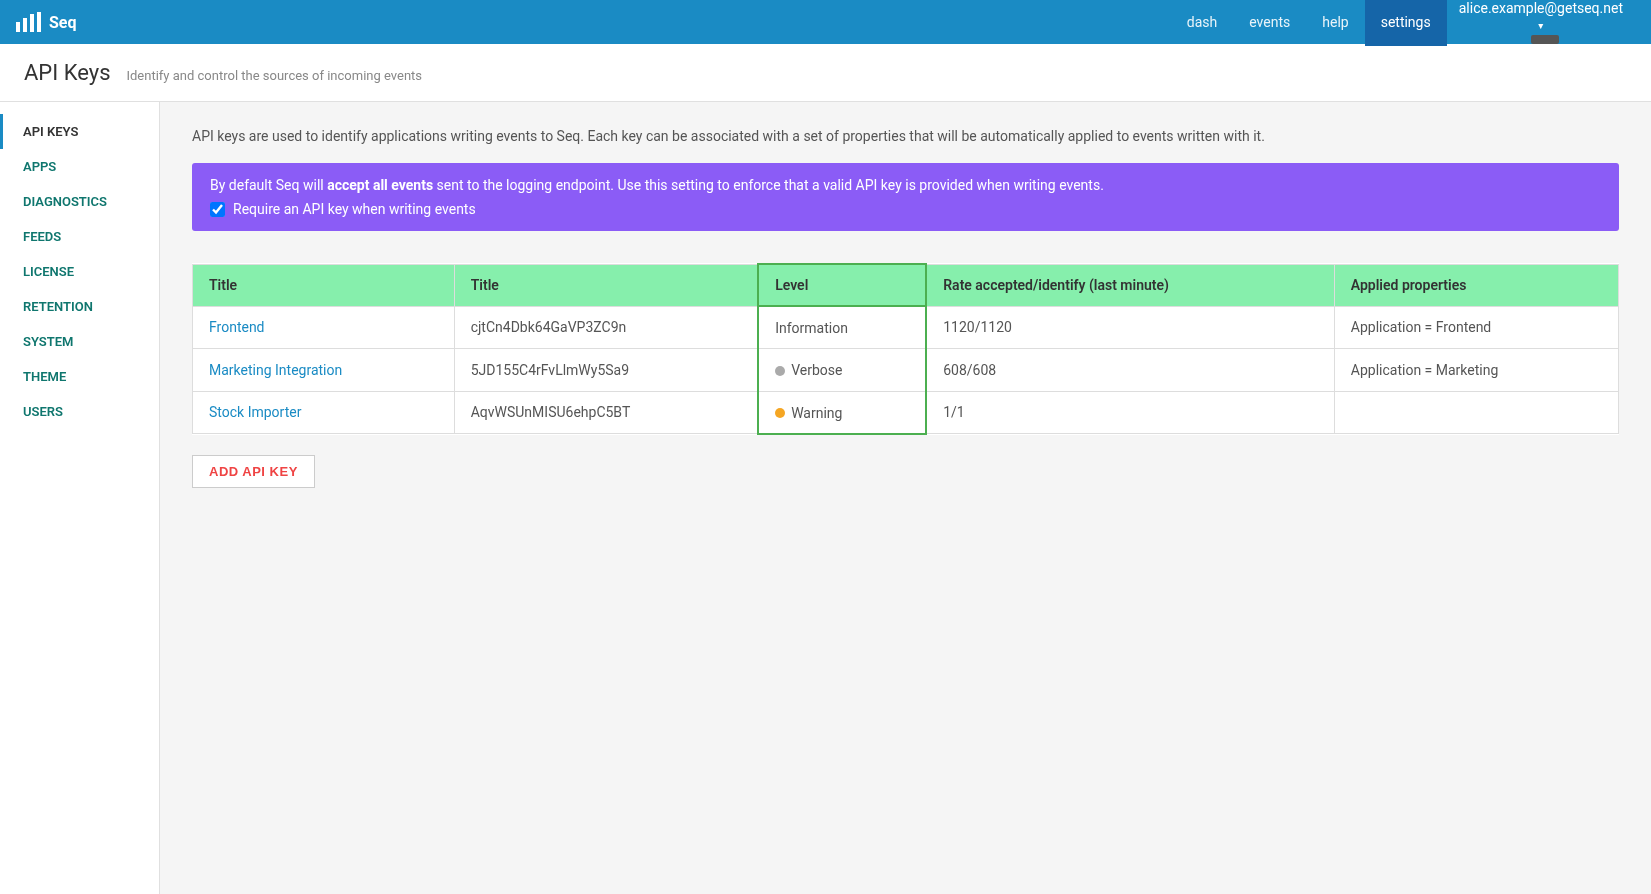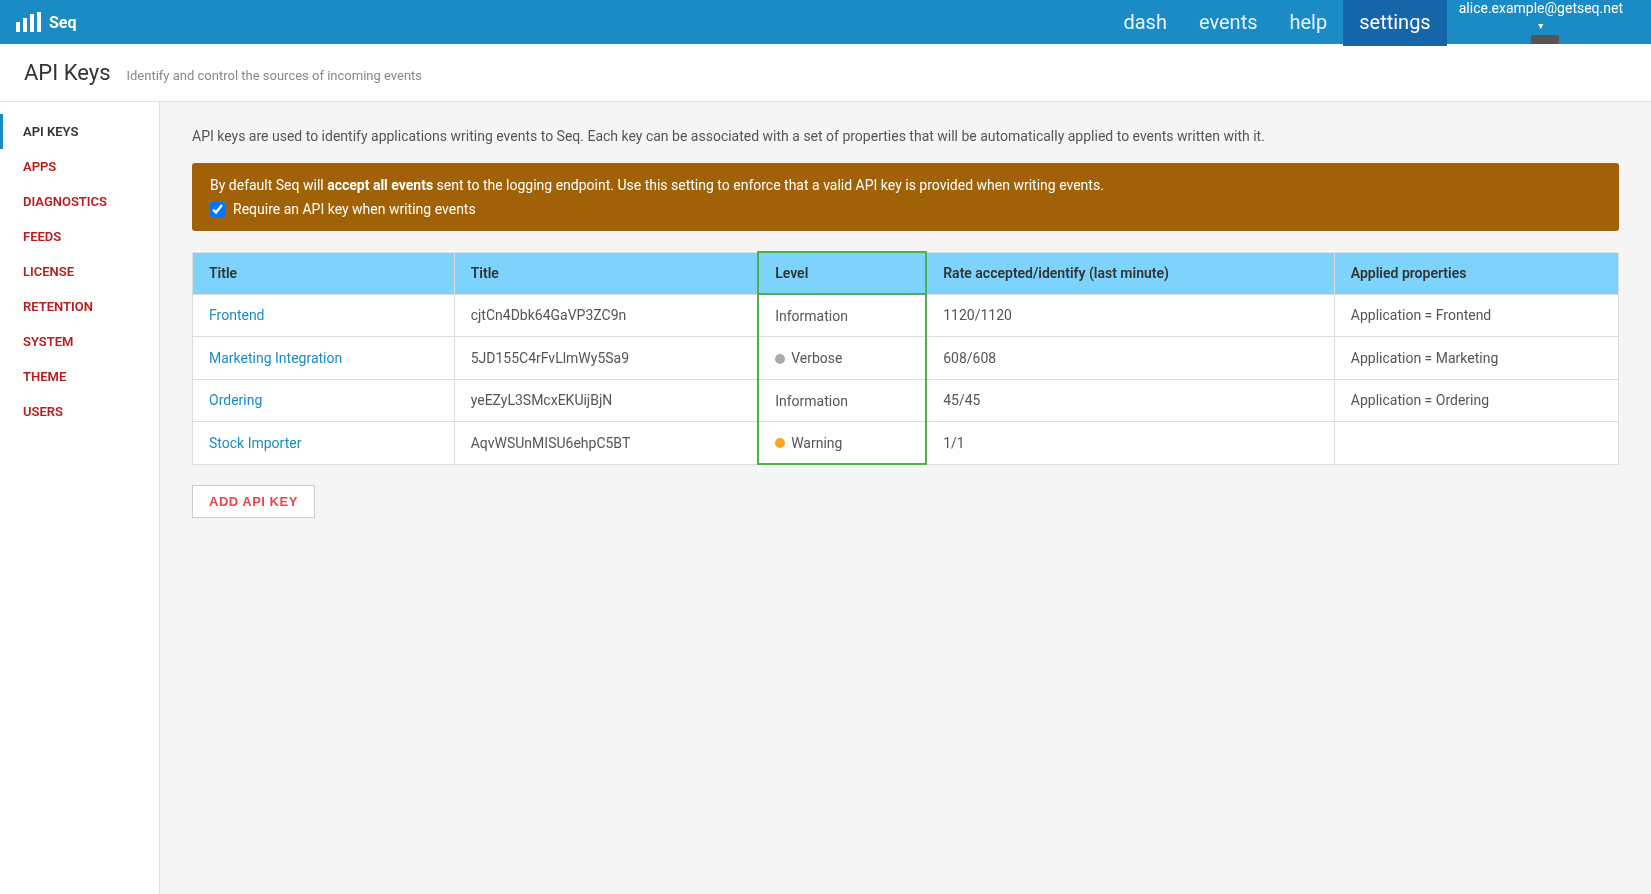--- a/index.html
+++ b/index.html
@@ -38,21 +38,21 @@
       align-items: center;
       gap: 0;
     }
     .top-nav-link {
       color: white;
       text-decoration: none;
       padding: 0 16px;
       height: 47px;
       display: flex;
       align-items: center;
-      font-size: 20px;
+      font-size: 14px;
       opacity: 0.9;
     }
     .top-nav-link.active { background: #1565a8; opacity: 1; }
     .top-nav-user {
       color: white;
       padding: 0 12px;
       height: 44px;
       display: flex;
       align-items: center;
       font-size: 14px;
@@ -99,21 +99,21 @@
       background: white;
       border-right: 1px solid #e0e0e0;
       padding-top: 12px;
     }
     .sidebar-item {
       display: block;
       padding: 10px 20px;
       text-decoration: none;
       font-size: 13px;
       font-weight: 600;
-      color: #b91c1c;
+      color: #0f766e;
       cursor: pointer;
       border-left: 3px solid transparent;
     }
     .sidebar-item.active {
       color: #333;
       border-left: 3px solid #1a8bc4;
     }
 
     
     .content {
@@ -124,25 +124,25 @@
 
     .description {
       margin-bottom: 16px;
       color: #555;
       font-size: 14px;
       line-height: 1.5;
     }
 
     
     .alert-green {
-      background: #a16207;
+      background: #8b5cf6;
       color: white;
       padding: 14px 18px;
       border-radius: 3px;
-      margin-bottom: 20px;
+      margin-bottom: 32px;
       font-size: 14px;
     }
     .alert-green .bold { font-weight: bold; }
     .alert-green .checkbox-row {
       margin-top: 8px;
       display: flex;
       align-items: center;
       gap: 8px;
     }
     .alert-green .checkbox-row input[type=checkbox] {
@@ -151,21 +151,21 @@
     }
 
     
     .api-table {
       width: 100%;
       border-collapse: collapse;
       background: white;
       border: 1px solid #ddd;
     }
     .api-table th {
-      background: #7dd3fc;
+      background: #86efac;
       border: 1px solid #ddd;
       padding: 12px 16px;
       text-align: left;
       font-weight: 600;
       font-size: 14px;
       color: #333;
     }
     .api-table td {
       border: 1px solid #ddd;
       padding: 12px 16px;
@@ -315,33 +315,20 @@
       <td class="level-col-cell">
         <span class="level-dot dot-gray"></span><span class="level-text">Verbose</span>
       </td>
       <td>
         <span class="rate-accepted">608</span>/608
       </td>
       <td>Application = Marketing</td>
     </tr>
           <tr>
       <td>
-        <a class="link-blue">Ordering</a>
-      </td>
-      <td>yeEZyL3SMcxEKUijBjN</td>
-      <td class="level-col-cell">
-        <span class="level-text">Information</span>
-      </td>
-      <td>
-        <span class="rate-accepted">45</span>/45
-      </td>
-      <td>Application = Ordering</td>
-    </tr>
-          <tr>
-      <td>
         <a class="link-blue">Stock Importer</a>
       </td>
       <td>AqvWSUnMISU6ehpC5BT</td>
       <td class="level-col-cell-last">
         <span class="level-dot dot-yellow"></span><span class="level-text">Warning</span>
       </td>
       <td>
         <span class="rate-accepted">1</span>/1
       </td>
       <td></td>

